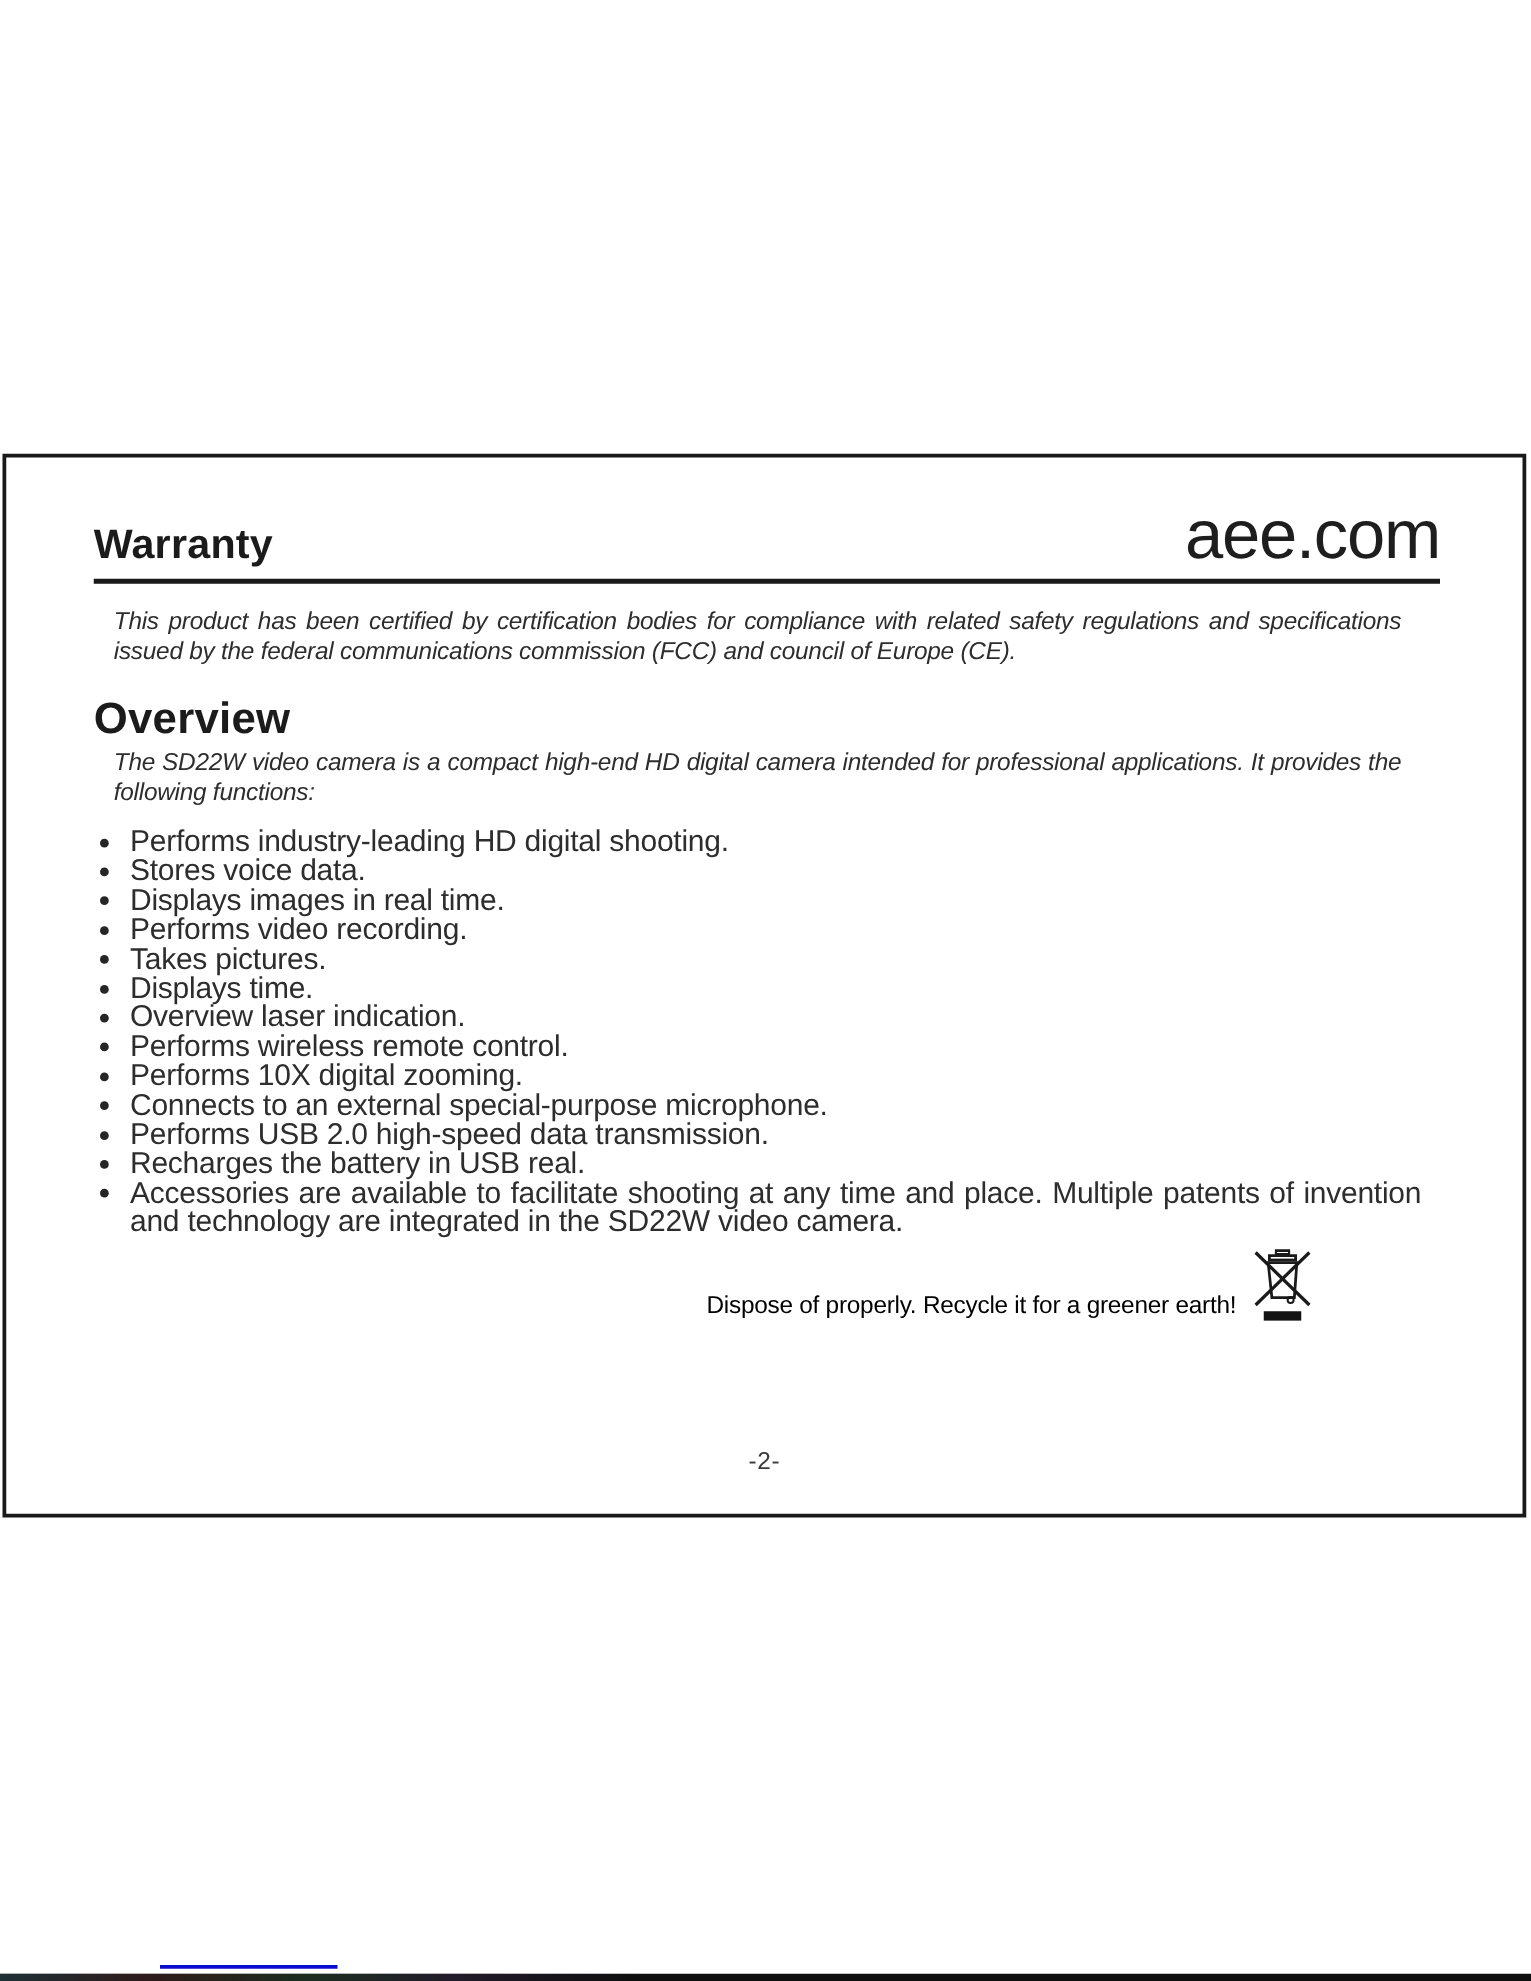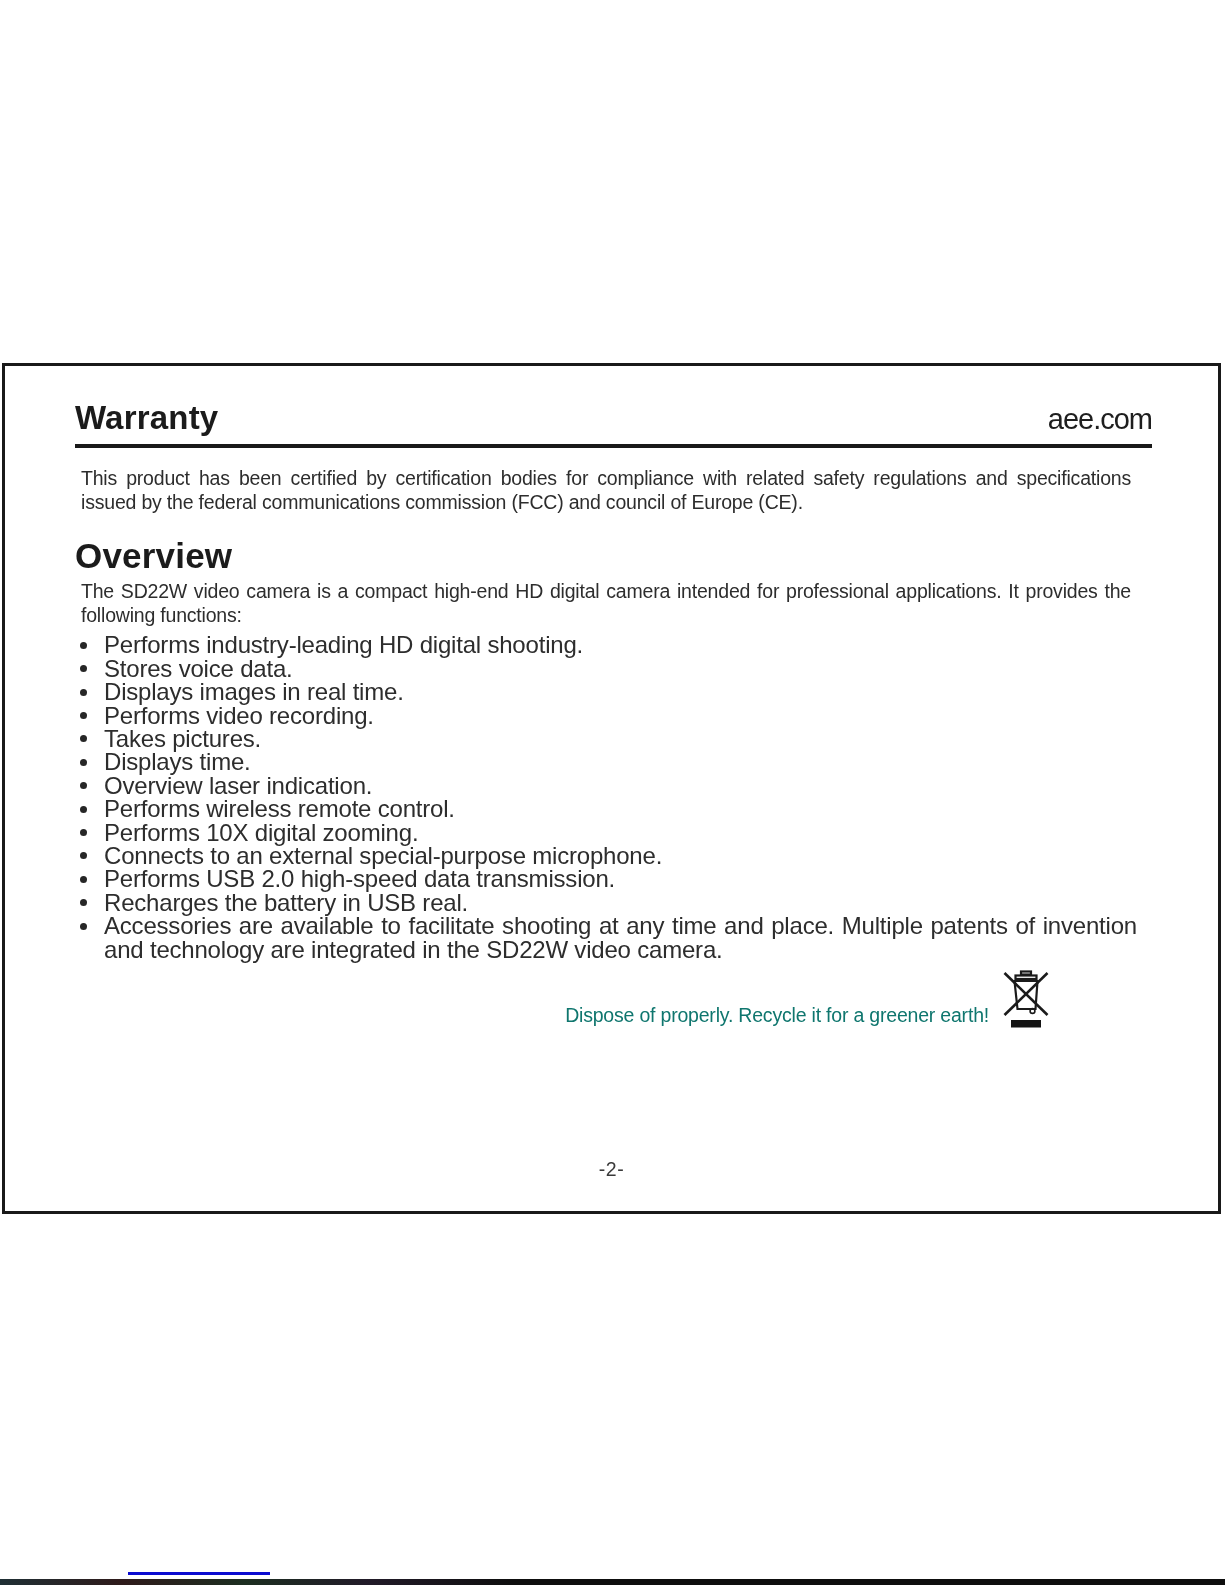--- a/index.html
+++ b/index.html
@@ -29,40 +29,41 @@
   }
   .doc-title {
     font-size: 33px;
     font-weight: 700;
     color: #1b1b1b;
     letter-spacing: 0.2px;
     line-height: 1.1;
     margin: 0;
   }
   .brand {
-    font-size: 29px;
+    font-size: 55px;
     font-weight: 400;
     color: #1e1e1e;
     letter-spacing: -1px;
     line-height: 1;
   }
   .header-rule {
     height: 4px;
     background: #191919;
     margin-top: 8px;
   }
 
   .body-text {
     font-size: 19.5px;
     line-height: 24px;
     letter-spacing: -0.2px;
     color: #2d2d2d;
     text-align: justify;
     padding-right: 15px;
-    margin: 6px;
+    margin: 16px;
+    font-style: italic;
   }
   .intro { margin-top: 18px; }
 
   .overview-heading {
     font-size: 35px;
     font-weight: 700;
     color: #1b1b1b;
     line-height: 1;
     margin: 24px 0 0 0;
     letter-spacing: 0.2px;
@@ -96,21 +97,21 @@
     justify-content: flex-end;
     align-items: flex-end;
     gap: 14px;
     margin-top: 9px;
     padding-right: 103px;
   }
   .dispose-text {
     font-size: 19.5px;
     letter-spacing: -0.2px;
     line-height: 26px;
-    color: #0f766e;
+    color: #000000;
   }
   .weee { display: block; width: 46px; height: 58px; }
 
   .page-num {
     position: absolute;
     left: 0; right: 0;
     bottom: 30px;
     text-align: center;
     font-size: 19.5px;
     color: #3a3a3a;

